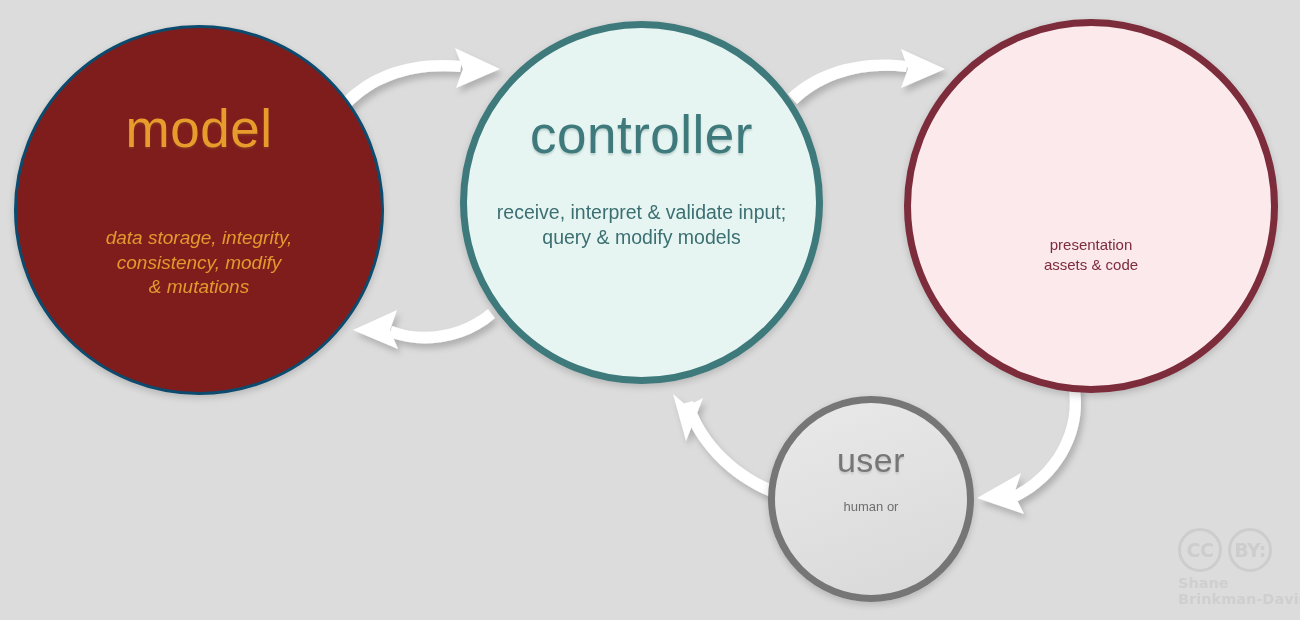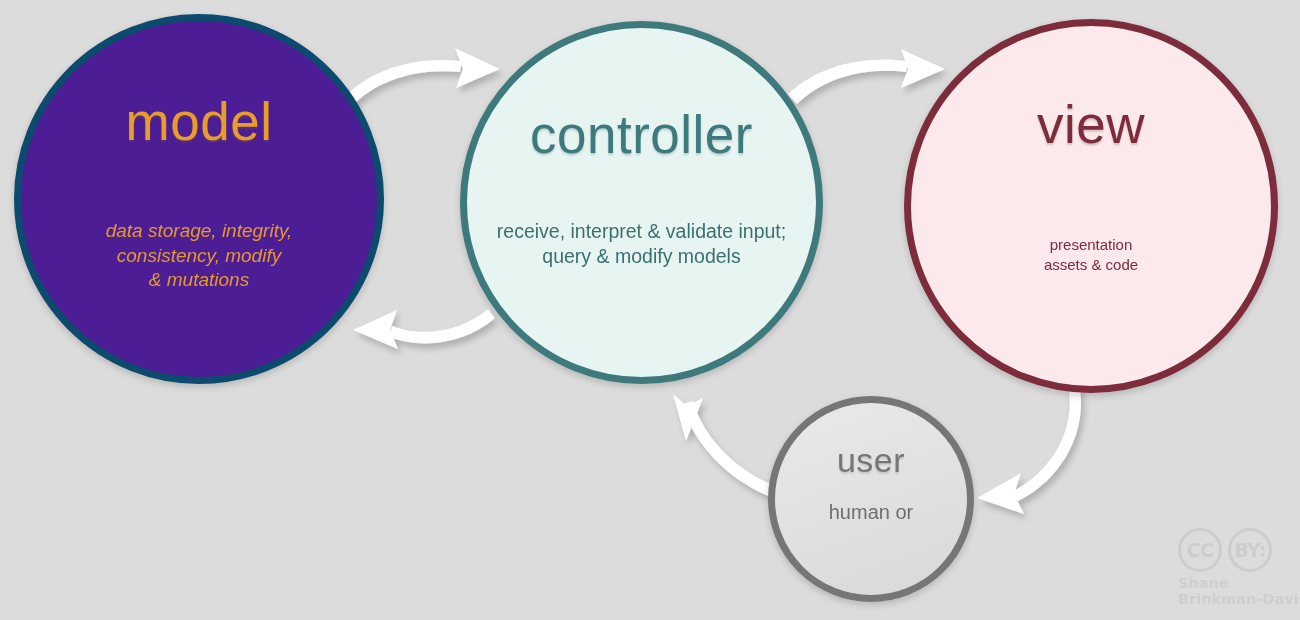--- a/index.html
+++ b/index.html
@@ -50,25 +50,25 @@
     position: absolute;
     left: 0;
     width: 100%;
     text-align: center;
     line-height: 1.30;
   }
 
   
   #node-model {
     left: 14px;
-    top: 14px;
+    top: 25px;
     width: 370px;
     height: 370px;
-    background: #4c1d95;
-    border: 7px solid #0c4a6e;
+    background: #7f1d1d;
+    border: 3px solid #0c4a6e;
     box-shadow: 0 3px 7px rgba(0,0,0,0.17);
   }
   #node-model .title {
     top: 70px;
     font-size: 53px;
     color: #e79c2c;
     text-shadow: 0 2px 2px rgba(150,110,40,0.25);
   }
   #node-model .desc {
     top: 198px;
@@ -88,21 +88,21 @@
     box-shadow: 0 3px 7px rgba(0,0,0,0.17);
   }
   #node-controller .title {
     top: 64px;
     font-size: 53px;
     color: #3e797c;
     text-shadow: 0 2px 2px rgba(40,80,80,0.22);
     margin-top: 12px;
   }
   #node-controller .desc {
-    top: 191px;
+    top: 172px;
     font-size: 19.5px;
     color: #3b6f72;
   }
 
   
   #node-view {
     left: 904px;
     top: 19px;
     width: 374px;
     height: 374px;
@@ -134,21 +134,21 @@
     box-shadow: 0 3px 7px rgba(0,0,0,0.17);
   }
   #node-user .title {
     top: 38px;
     font-size: 34px;
     color: #767676;
     text-shadow: 0 2px 2px rgba(90,90,90,0.22);
   }
   #node-user .desc {
     top: 96px;
-    font-size: 20px;
+    font-size: 13px;
     color: #6e6e6e;
   }
 
   
   #cc-badge {
     position: absolute;
     left: 1178px;
     top: 528px;
     width: 112px;
     z-index: 3;
@@ -248,21 +248,20 @@
 
   <div class="node" id="node-controller">
     <div class="title">controller</div>
     <div class="desc">
       <div>receive, interpret &amp; validate input;</div>
       <div>query &amp; modify models</div>
     </div>
   </div>
 
   <div class="node" id="node-view">
-    <div class="title">view</div>
     <div class="desc">
       <div>presentation</div>
       <div>assets &amp; code</div>
     </div>
   </div>
 
   <div class="node" id="node-user">
     <div class="title">user</div>
     <div class="desc">
       <div>human or</div>

